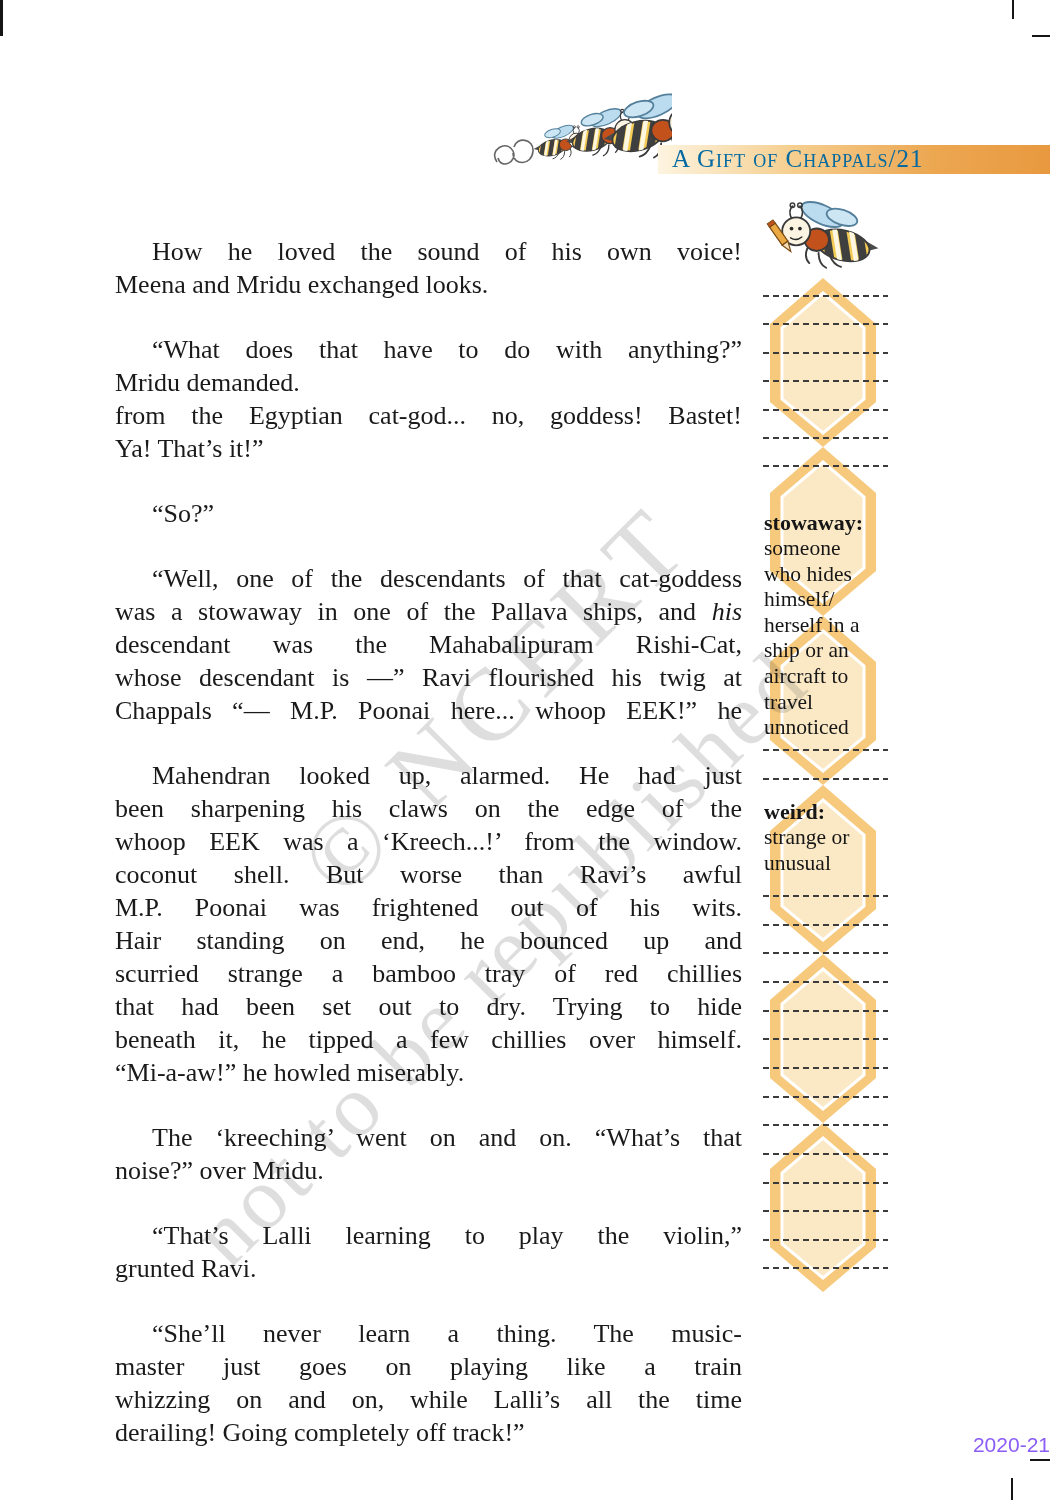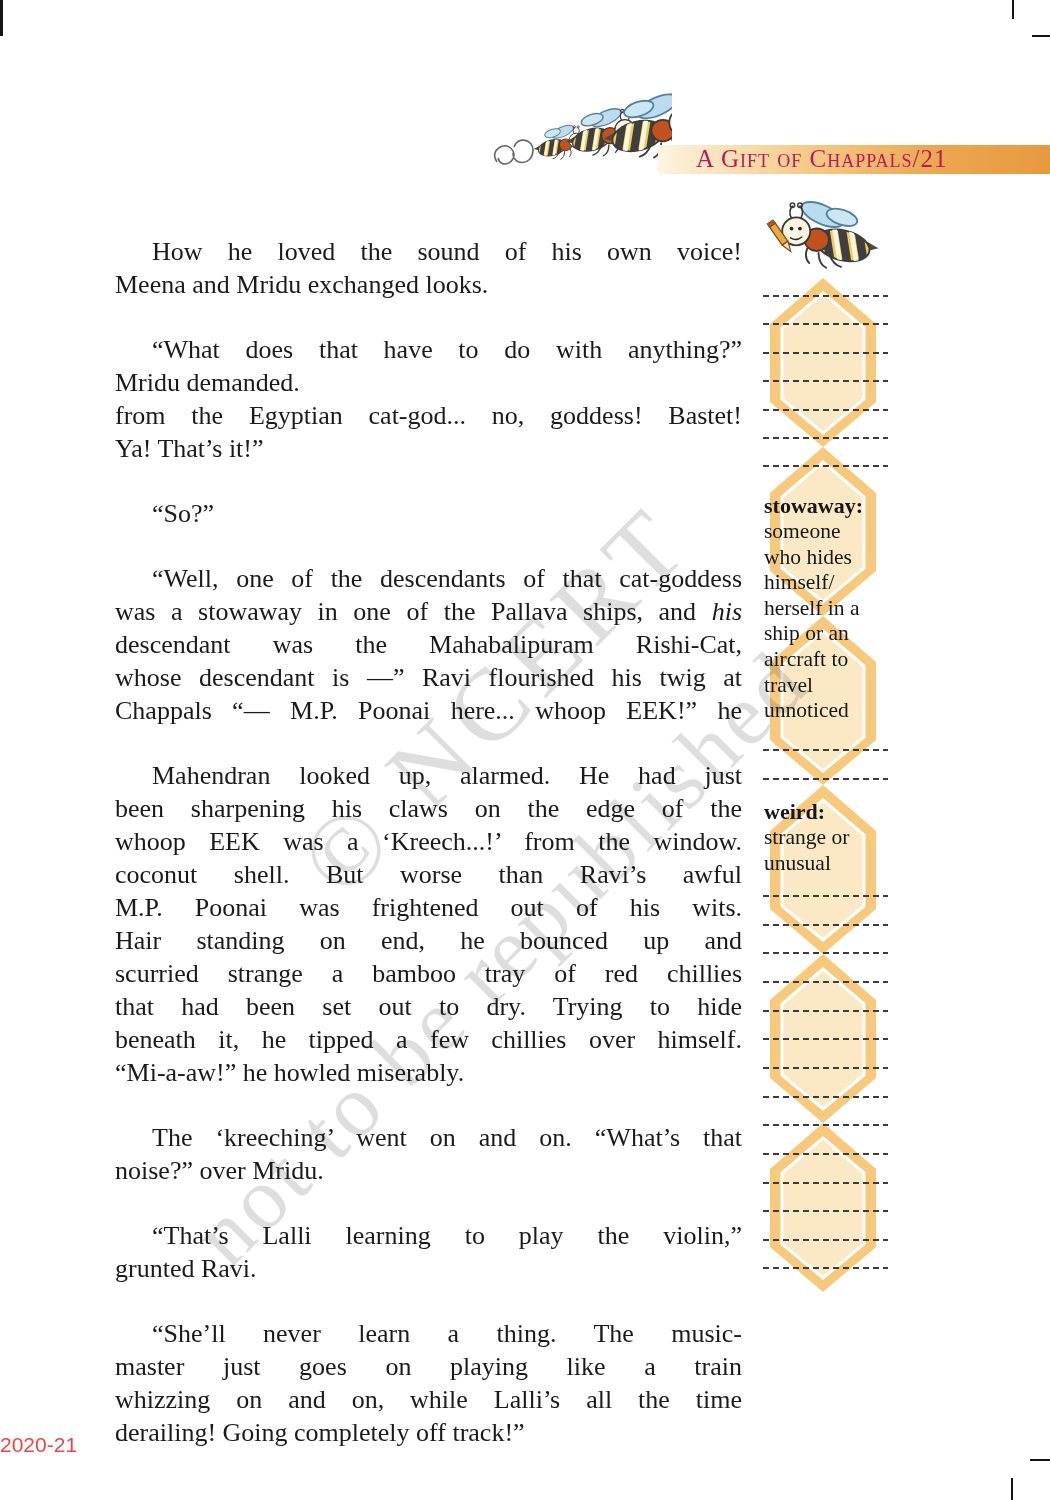--- a/index.html
+++ b/index.html
@@ -5,22 +5,22 @@
   html,body{margin:0;padding:0;background:#ffffff;}
   #page{position:relative;width:1050px;height:1500px;background:#ffffff;overflow:hidden;
         font-family:"Liberation Serif",serif;}
 
   
   .crop{position:absolute;background:#151515;}
 
   
   #header-bar{position:absolute;left:658px;top:145px;width:392px;height:29px;
     background:linear-gradient(90deg,#FDF4E0 0%,#F5CE8E 35%,#ECA751 70%,#E8993F 100%);}
-  #page-title{position:absolute;left:696px;top:143px;height:32px;line-height:32px;
-    font-variant:small-caps;font-size:25px;letter-spacing:1px;color:#be185d;white-space:nowrap;}
+  #page-title{position:absolute;left:672px;top:143px;height:32px;line-height:32px;
+    font-variant:small-caps;font-size:25px;letter-spacing:1px;color:#0369a1;white-space:nowrap;}
   #header-bees{position:absolute;left:492px;top:88px;}
 
   
   .wm{position:absolute;white-space:nowrap;color:rgba(70,70,70,0.18);
       font-family:"Liberation Serif",serif;z-index:2;
       transform:translate(-50%,-50%) rotate(-45deg);}
   #wm1{left:495px;top:700px;font-size:102px;letter-spacing:10px;}
   #wm2{left:500px;top:958px;font-size:88px;letter-spacing:4px;}
 
   
@@ -32,28 +32,28 @@
   .it{font-style:italic;}
 
   
   #hexes{position:absolute;left:770px;top:278px;z-index:1;}
   .rule{position:absolute;left:763px;width:125px;height:2px;z-index:3;
         background:repeating-linear-gradient(90deg,#3c3c3c 0 6px,rgba(0,0,0,0) 6px 10px);}
   #side-bee{position:absolute;left:766px;top:198px;z-index:3;}
 
   
   .gloss{position:absolute;left:764px;width:140px;z-index:4;color:#161616;}
-  #gloss-0{top:493px;}
+  #gloss-0{top:510px;}
   #gloss-1{top:799px;}
   .gterm{font-weight:bold;font-size:22px;line-height:26px;white-space:nowrap;}
   .gline{font-size:21.5px;line-height:25.6px;white-space:nowrap;}
 
   
-  #footer{position:absolute;left:0;top:1433px;width:100%;text-align:left;z-index:4;
-          font-family:"Liberation Sans",sans-serif;font-size:21px;color:#ef4444;}
+  #footer{position:absolute;left:0;top:1433px;width:100%;text-align:right;z-index:4;
+          font-family:"Liberation Sans",sans-serif;font-size:21px;color:#8b5cf6;}
 </style>
 </head>
 <body>
 
 <div id="page">
 
   <div class="crop" style="left:0;top:0;width:3px;height:36px;"></div>
   <div class="crop" style="left:1012px;top:0;width:2px;height:19px;"></div>
   <div class="crop" style="left:1032px;top:35px;width:18px;height:2px;"></div>
   <div class="crop" style="left:1030px;top:1459px;width:20px;height:2px;"></div>

